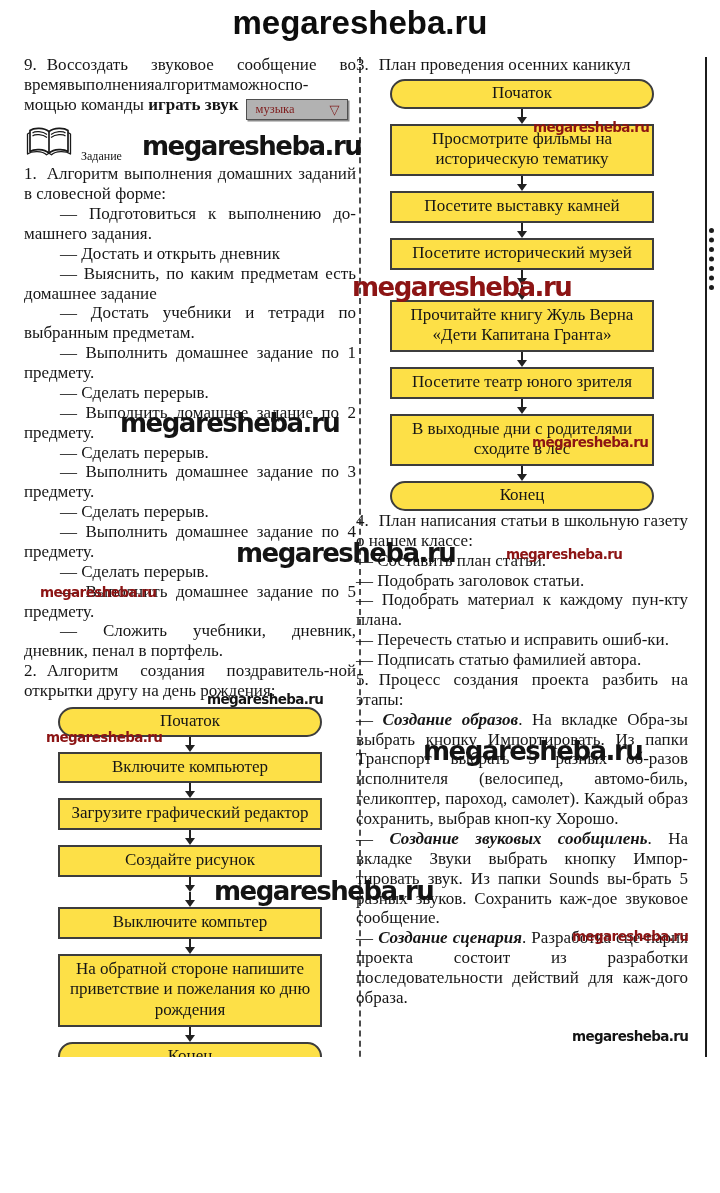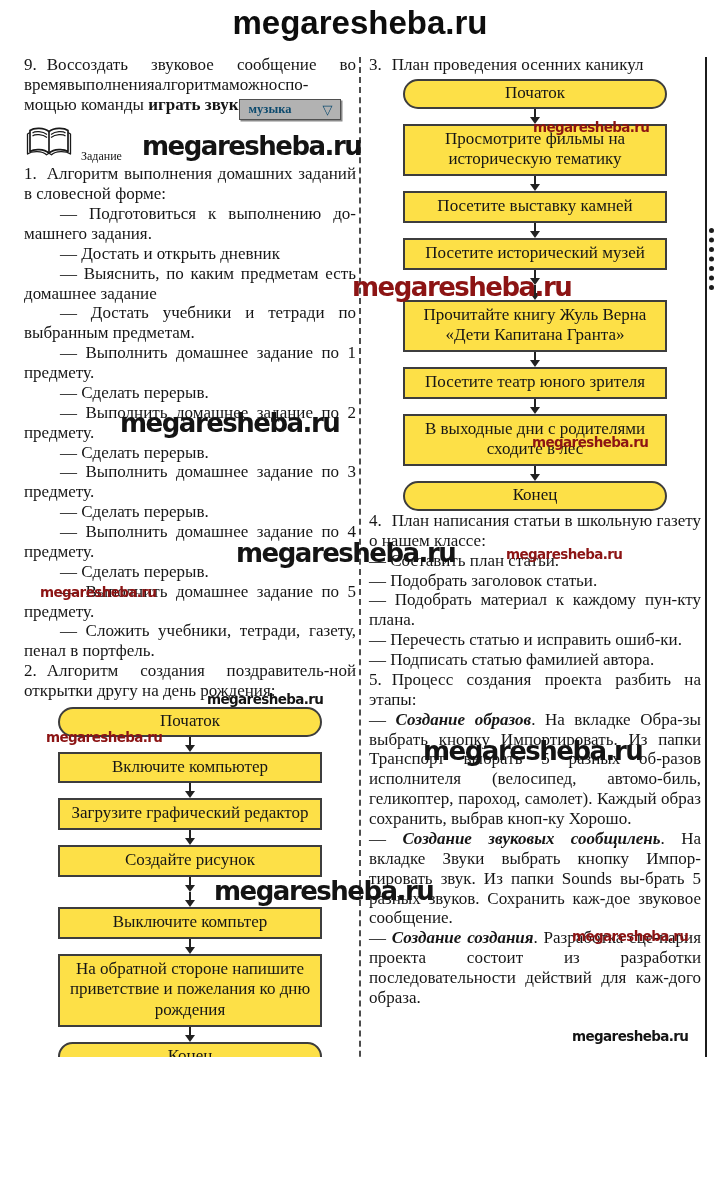--- a/index.html
+++ b/index.html
@@ -8,33 +8,33 @@
   .site-header{position:absolute;top:4px;left:0;right:0;text-align:center;
         font-family:"Liberation Sans","DejaVu Sans",sans-serif;font-weight:bold;font-size:33px;color:#0d0d0d;}
   .site-footer{position:absolute;top:1148px;left:0;right:0;text-align:left;
         font-family:"Liberation Sans","DejaVu Sans",sans-serif;font-weight:bold;font-size:31px;color:#111;}
   .divider{position:absolute;left:359px;top:57px;height:1090px;width:0;border-left:2px dashed #4d4d4d;}
   .edge-line{position:absolute;left:705px;top:57px;height:1090px;width:2px;background:#1c1c1c;}
   .edge-dots{position:absolute;left:709px;top:228px;height:62px;width:0;border-left:5px dotted #1c1c1c;}
 
   .col{position:absolute;top:55px;width:332px;font-size:17px;line-height:1.17;text-align:justify;}
   .col.left{left:24px;}
-  .col.right{left:369px;}
+  .col.right{left:356px;}
   .col p{margin:0;overflow-wrap:break-word;}
   .indent{text-indent:36px;}
   .num{padding-right:10px;}
   b.cmd{white-space:nowrap;margin-top:20px;}
 
   .task-line{display:flex;align-items:flex-end;gap:9px;margin:5px 0 1px 2px;}
   .task-label{font-weight:normal;font-size:12px;}
 
   .dd{display:inline-flex;justify-content:space-between;align-items:center;gap:8px;
-      min-width:84px;vertical-align:-3px;padding:2px 7px 3px 9px;
+      min-width:84px;vertical-align:-3px;margin-left:7px;padding:2px 7px 3px 9px;
       background:#b2b2b2;border:1.5px solid #4f4f4f;box-shadow:1.5px 1.5px 0 #8a8a8a;
-      font-size:12.5px;font-weight:bold;color:#0c4a6e;}
+      font-size:12.5px;font-weight:normal;color:#7f1d1d;}
   .dd-arrow{font-size:13px;line-height:1;}
 
   .fc{display:flex;flex-direction:column;align-items:center;width:264px;margin:4px auto 0;}
   .fc-node{box-sizing:border-box;width:100%;border:2px solid #3d3d3d;background:#fde047;
            text-align:center;padding:3px 8px 4px;line-height:1.22;}
   .fc-stadium{border-radius:999px;padding:2px 10px 3px;}
   .fc-arrow{height:15px;display:flex;flex-direction:column;align-items:center;}
   .fc-arrow::before{content:"";width:2px;flex:1;background:#222;}
   .fc-arrow::after{content:"";width:0;height:0;border:5px solid transparent;border-top:7px solid #222;border-bottom:0;margin-top:-1px;}
 
@@ -89,21 +89,21 @@
     <p class="indent">— Достать учебники и тетради по выбранным предметам.</p>
     <p class="indent">— Выполнить домашнее задание по 1 предмету.</p>
     <p class="indent">— Сделать перерыв.</p>
     <p class="indent">— Выполнить домашнее задание по 2 предмету.</p>
     <p class="indent">— Сделать перерыв.</p>
     <p class="indent">— Выполнить домашнее задание по 3 предмету.</p>
     <p class="indent">— Сделать перерыв.</p>
     <p class="indent">— Выполнить домашнее задание по 4 предмету.</p>
     <p class="indent">— Сделать перерыв.</p>
     <p class="indent">— Выполнить домашнее задание по 5 предмету.</p>
-    <p class="indent">— Сложить учебники, тетради, газету, пенал в портфель.</p>
+    <p class="indent">— Сложить учебники, дневник, дневник, пенал в портфель.</p>
 
     <p><span class="num">2.</span><span>Алгоритм создания поздравитель-ной открытки другу на день рождения:</span></p>
 
     <div class="fc mt6">
       <div class="fc-node fc-stadium">Початок</div>
       <div class="fc-arrow"></div>
       <div class="fc-node">Включите компьютер</div>
       <div class="fc-arrow"></div>
       <div class="fc-node">Загрузите графический редактор</div>
       <div class="fc-arrow"></div>
@@ -144,21 +144,21 @@
     <p class="mt10"><span class="num">4.</span><span>План написания статьи в школьную газету о нашем классе:</span></p>
     <p>— Составить план статьи.</p>
     <p>— Подобрать заголовок статьи.</p>
     <p>— Подобрать материал к каждому пун-кту плана.</p>
     <p>— Перечесть статью и исправить ошиб-ки.</p>
     <p>— Подписать статью фамилией автора.</p>
 
     <p><span class="num">5.</span><span>Процесс создания проекта разбить на этапы:</span></p>
     <p><span>— </span><b><i>Создание образов</i></b><span>. На вкладке Обра-зы выбрать кнопку Импортировать. Из папки Транспорт выбрать 5 разных об-разов исполнителя (велосипед, автомо-биль, геликоптер, пароход, самолет). Каждый образ сохранить, выбрав кноп-ку Хорошо.</span></p>
     <p><span>— </span><b><i>Создание звуковых сообщилень</i></b><span>. На вкладке Звуки выбрать кнопку Импор-тировать звук. Из папки Sounds вы-брать 5 разных звуков. Сохранить каж-дое звуковое сообщение.</span></p>
-    <p><span>— </span><b><i>Создание создания</i></b><span>. Разработка сце-нария проекта состоит из разработки последовательности действий для каж-дого образа.</span></p>
+    <p><span>— </span><b><i>Создание сценария</i></b><span>. Разработка сце-нария проекта состоит из разработки последовательности действий для каж-дого образа.</span></p>
   </div>
 
   <span class="wm wm-big wm-black" style="left:142px;top:131px;">megaresheba.ru</span>
   <span class="wm wm-big wm-black" style="left:120px;top:408px;">megaresheba.ru</span>
   <span class="wm wm-big wm-black" style="left:236px;top:538px;">megaresheba.ru</span>
   <span class="wm wm-big wm-black" style="left:214px;top:876px;">megaresheba.ru</span>
   <span class="wm wm-big wm-black" style="left:423px;top:736px;">megaresheba.ru</span>
   <span class="wm wm-big wm-red" style="left:352px;top:272px;">megaresheba.ru</span>
   <span class="wm wm-big wm-red" style="left:210px;top:1060px;">megaresheba.ru</span>
   <span class="wm wm-small wm-red" style="left:533px;top:119px;">megaresheba.ru</span>

